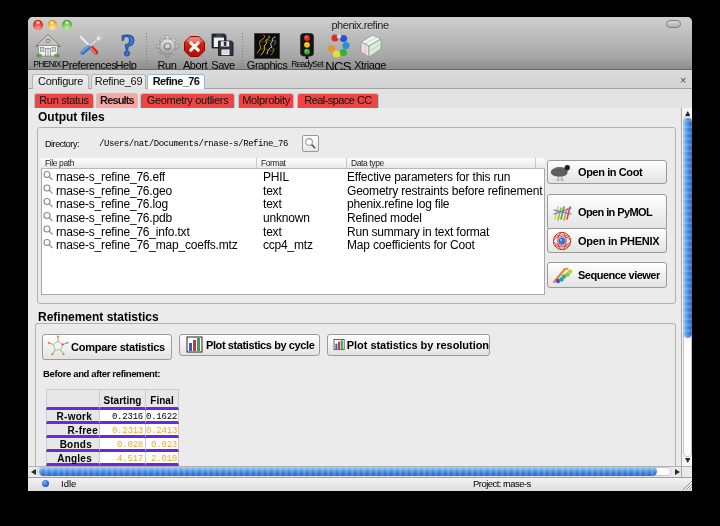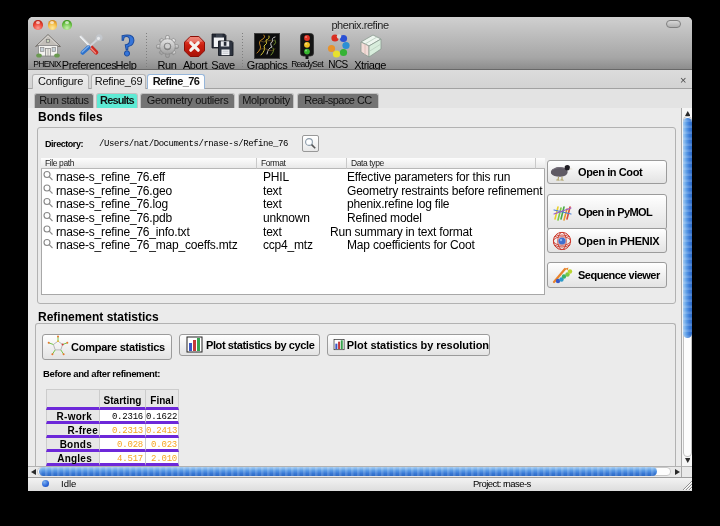--- a/index.html
+++ b/index.html
@@ -10,21 +10,21 @@
 #tbar{position:absolute;left:28px;top:17px;width:664px;height:53px;background:linear-gradient(#d0d0d0,#bdbdbd 35%,#a6a6a6 78%,#8d8d8d);border-bottom:1px solid #686868;border-radius:5px 5px 0 0;}
 .tl{position:absolute;width:9.5px;height:9.5px;border-radius:50%;top:20.3px;}
 #title{position:absolute;left:28px;top:19px;width:664px;text-align:center;font-size:11px;letter-spacing:-0.45px;color:#1c1c1c;text-shadow:0 1px 0 rgba(255,255,255,0.3);}
 .tlabel{position:absolute;top:59px;font-size:11px;letter-spacing:-0.45px;color:#000;text-align:center;transform:translateX(-50%);white-space:nowrap;}
 .tsep{position:absolute;top:33px;width:1px;height:34px;background:repeating-linear-gradient(180deg,#7f7f7f 0 1px,rgba(0,0,0,0) 1px 3px);}
 #pill{position:absolute;left:666px;top:20px;width:15px;height:8px;border:1px solid #808080;border-radius:4.5px;background:linear-gradient(#d8d8d8,#b0b0b0);}
 
 #tabrow1{position:absolute;left:28px;top:70px;width:664px;height:19px;background:linear-gradient(#dcdcdc,#d3d3d3);border-bottom:1px solid #a2a2a2;}
 .tab1{position:absolute;border:1px solid #b4b4b4;border-bottom:none;border-radius:3px 3px 0 0;background:linear-gradient(#eeeeee,#e2e2e2);font-size:11px;letter-spacing:-0.3px;color:#111;text-align:center;line-height:15px;}
 #tabrow2{position:absolute;left:28px;top:89px;width:664px;height:19px;background:#e3e3e3;}
-.tab2{position:absolute;border:1px solid #c2c2c2;border-bottom:none;border-radius:3px 3px 0 0;background:#737373;font-size:11px;letter-spacing:-0.3px;color:#111;text-align:center;line-height:14px;}
+.tab2{position:absolute;border:1px solid #c2c2c2;border-bottom:none;border-radius:3px 3px 0 0;background:#ef4444;font-size:11px;letter-spacing:-0.3px;color:#111;text-align:center;line-height:14px;}
 
 #content{position:absolute;left:28px;top:108px;width:653px;height:358px;background:#ebebeb;overflow:hidden;}
 .hd{position:absolute;font-weight:bold;font-size:12px;color:#000;white-space:nowrap;}
 .panel{position:absolute;border:1px solid #b2b2b2;border-radius:3px;}
 .mono{font-family:"Liberation Mono",monospace;}
 .rbtn,.sbtn{position:absolute;border:1px solid #9b9b9b;border-radius:3px;background:linear-gradient(#ffffff,#efefef 55%,#e3e3e3);font-size:11px;font-weight:bold;letter-spacing:-0.4px;color:#000;display:flex;align-items:center;white-space:nowrap;}
 #ftable{position:absolute;background:#fff;border:1px solid #a8a8a8;}
 .fh{position:absolute;top:0;height:11px;background:linear-gradient(#fdfdfd,#e8e8e8);border-right:1px solid #c9c9c9;border-bottom:1px solid #b8b8b8;font-size:8.5px;letter-spacing:-0.4px;color:#222;line-height:10px;padding-left:4px;}
 .frow{position:absolute;font-size:12px;letter-spacing:-0.2px;white-space:nowrap;}
 
@@ -176,39 +176,39 @@
  <line x1="11" y1="18.5" x2="23" y2="11" stroke="#b8ccbc" stroke-width="0.7"></line>
 </svg>
 <div class="tlabel" style="left:47px;font-size:8.5px;letter-spacing:-0.7px;">PHENIX</div>
 <div class="tlabel" style="left:89px;">Preferences</div>
 <div class="tlabel" style="left:126px;">Help</div>
 <div class="tlabel" style="left:167px;">Run</div>
 <div class="tlabel" style="left:195px;">Abort</div>
 <div class="tlabel" style="left:223px;">Save</div>
 <div class="tlabel" style="left:267px;">Graphics</div>
 <div class="tlabel" style="left:307px;font-size:8.5px;letter-spacing:-0.7px;">ReadySet</div>
-<div class="tlabel" style="left:338px;font-size:10px;letter-spacing:-0.6px;">NCS</div>
+<div class="tlabel" style="left:338px;font-size:13px;letter-spacing:-0.6px;">NCS</div>
 <div class="tlabel" style="left:370px;">Xtriage</div>
 <div class="tsep" style="left:146px;"></div>
 <div class="tsep" style="left:242px;"></div>
 <div id="tabrow1"></div>
 <div class="tab1" style="left:32px;top:74px;width:57px;height:15px;line-height:13px;">Configure</div>
 <div class="tab1" style="left:91px;top:74px;width:55px;height:15px;line-height:13px;">Refine_69</div>
 <div class="tab1" style="left:147px;top:74px;width:58px;height:15px;background:#fdfdfd;border:1.5px solid #96b6da;border-bottom:none;font-weight:bold;line-height:12px;letter-spacing:-0.6px;">Refine_76</div>
 <div class="abs" style="left:680px;top:74px;font-size:11px;color:#4a4a4a;">×</div>
 <div id="tabrow2"></div>
 <div class="tab2" style="left:34px;top:93px;width:60px;height:15px;line-height:13px;">Run status</div>
-<div class="tab2" style="left:96px;top:93px;width:42px;height:15px;line-height:13px;background:#5eead4;font-weight:bold;letter-spacing:-0.85px;">Results</div>
+<div class="tab2" style="left:96px;top:93px;width:42px;height:15px;line-height:13px;background:#fca5a5;font-weight:bold;letter-spacing:-0.85px;">Results</div>
 <div class="tab2" style="left:140px;top:93px;width:95px;height:15px;line-height:13px;">Geometry outliers</div>
 <div class="tab2" style="left:238px;top:93px;width:56px;height:15px;line-height:13px;">Molprobity</div>
 <div class="tab2" style="left:297px;top:93px;width:82px;height:15px;line-height:13px;letter-spacing:-0.55px;">Real-space CC</div>
 <div id="content"></div>
-<div class="hd" style="left:38px;top:110px;">Bonds files</div>
+<div class="hd" style="left:38px;top:110px;">Output files</div>
 <div class="panel" style="left:37px;top:127px;width:639px;height:177px;"></div>
-<div class="abs" style="left:45px;top:138.5px;font-size:9px;letter-spacing:-0.45px;font-weight:bold;">Directory:</div>
+<div class="abs" style="left:45px;top:138.5px;font-size:9px;letter-spacing:-0.45px;font-weight:normal;">Directory:</div>
 <div class="abs mono" style="left:99px;top:138.5px;font-size:9px;letter-spacing:-0.43px;">/Users/nat/Documents/rnase-s/Refine_76</div>
 <div class="abs" id="searchbtn" style="left:302px;top:135px;width:17px;height:17px;border:1px solid #989898;border-radius:2px;background:linear-gradient(#ffffff,#e8e8e8);"></div>
 <svg class="abs" style="left:304px;top:137px;" width="13" height="13" viewBox="0 0 13 13">
     <circle cx="5" cy="5" r="3.4" fill="#fdfeff" stroke="#8a9aa8" stroke-width="1.1"></circle>
     <line x1="7.6" y1="7.6" x2="11.2" y2="11.2" stroke="#555" stroke-width="1.6"></line>
   </svg>
 <div id="ftable" style="left:41px;top:158px;width:504px;height:137px;"></div>
 <div class="fh" style="left:41px;top:158px;width:216px;">File path</div>
 <div class="fh" style="left:257px;top:158px;width:90px;">Format</div>
 <div class="fh" style="left:347px;top:158px;width:189px;">Data type</div>
@@ -221,21 +221,21 @@
 <div class="frow" style="left:263px;top:184px;">text</div>
 <div class="frow" style="left:347px;top:184px;">Geometry restraints before refinement</div>
 <div class="frow" style="left:56px;top:197px;">rnase-s_refine_76.log</div>
 <div class="frow" style="left:263px;top:197px;">text</div>
 <div class="frow" style="left:347px;top:197px;">phenix.refine log file</div>
 <div class="frow" style="left:56px;top:211px;">rnase-s_refine_76.pdb</div>
 <div class="frow" style="left:263px;top:211px;">unknown</div>
 <div class="frow" style="left:347px;top:211px;">Refined model</div>
 <div class="frow" style="left:56px;top:225px;">rnase-s_refine_76_info.txt</div>
 <div class="frow" style="left:263px;top:225px;">text</div>
-<div class="frow" style="left:330px;top:225px;">Run summary in text format</div>
+<div class="frow" style="left:347px;top:225px;">Run summary in text format</div>
 <div class="frow" style="left:56px;top:238px;">rnase-s_refine_76_map_coeffs.mtz</div>
 <div class="frow" style="left:263px;top:238px;">ccp4_mtz</div>
 <div class="frow" style="left:347px;top:238px;">Map coefficients for Coot</div>
 <svg class="abs" style="left:42px;top:170px;" width="12" height="84" viewBox="0 0 12 84">
 <g stroke="#8a8a8a" fill="none" stroke-width="1.1">
 <circle cx="5" cy="4.5" r="3"></circle>
         <line x1="7.2" y1="6.7" x2="10.5" y2="10"></line>
 <circle cx="5" cy="18" r="3"></circle>
         <line x1="7.2" y1="20.2" x2="10.5" y2="23.5"></line>
 <circle cx="5" cy="31.5" r="3"></circle>

